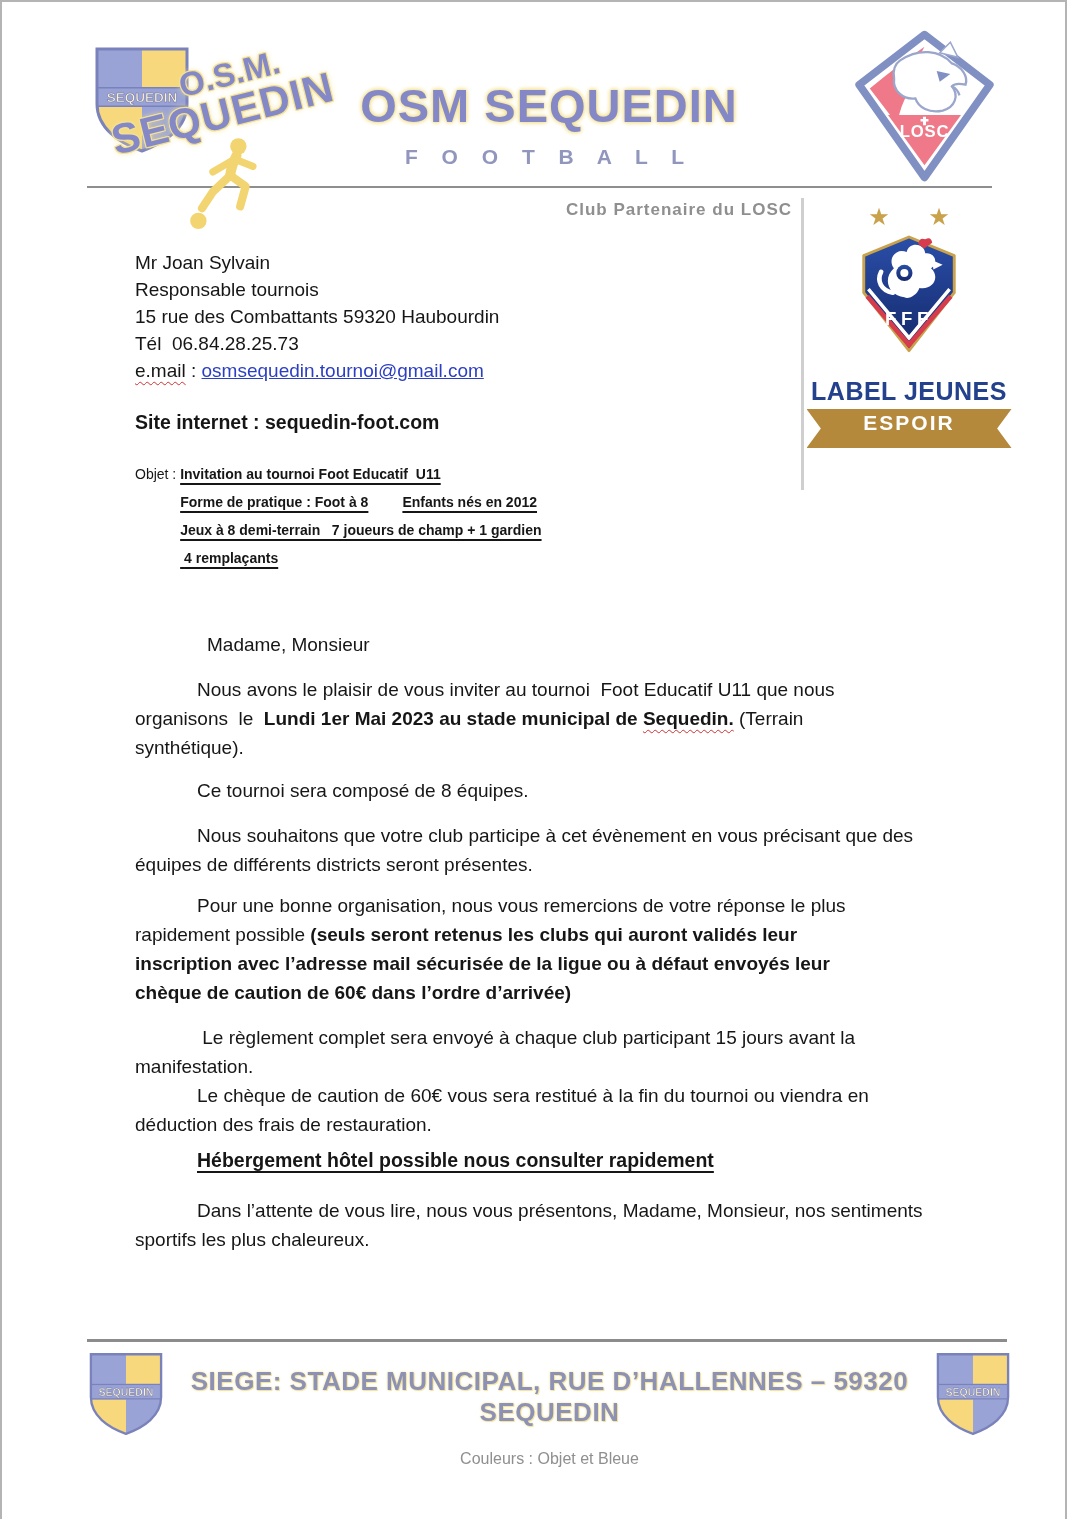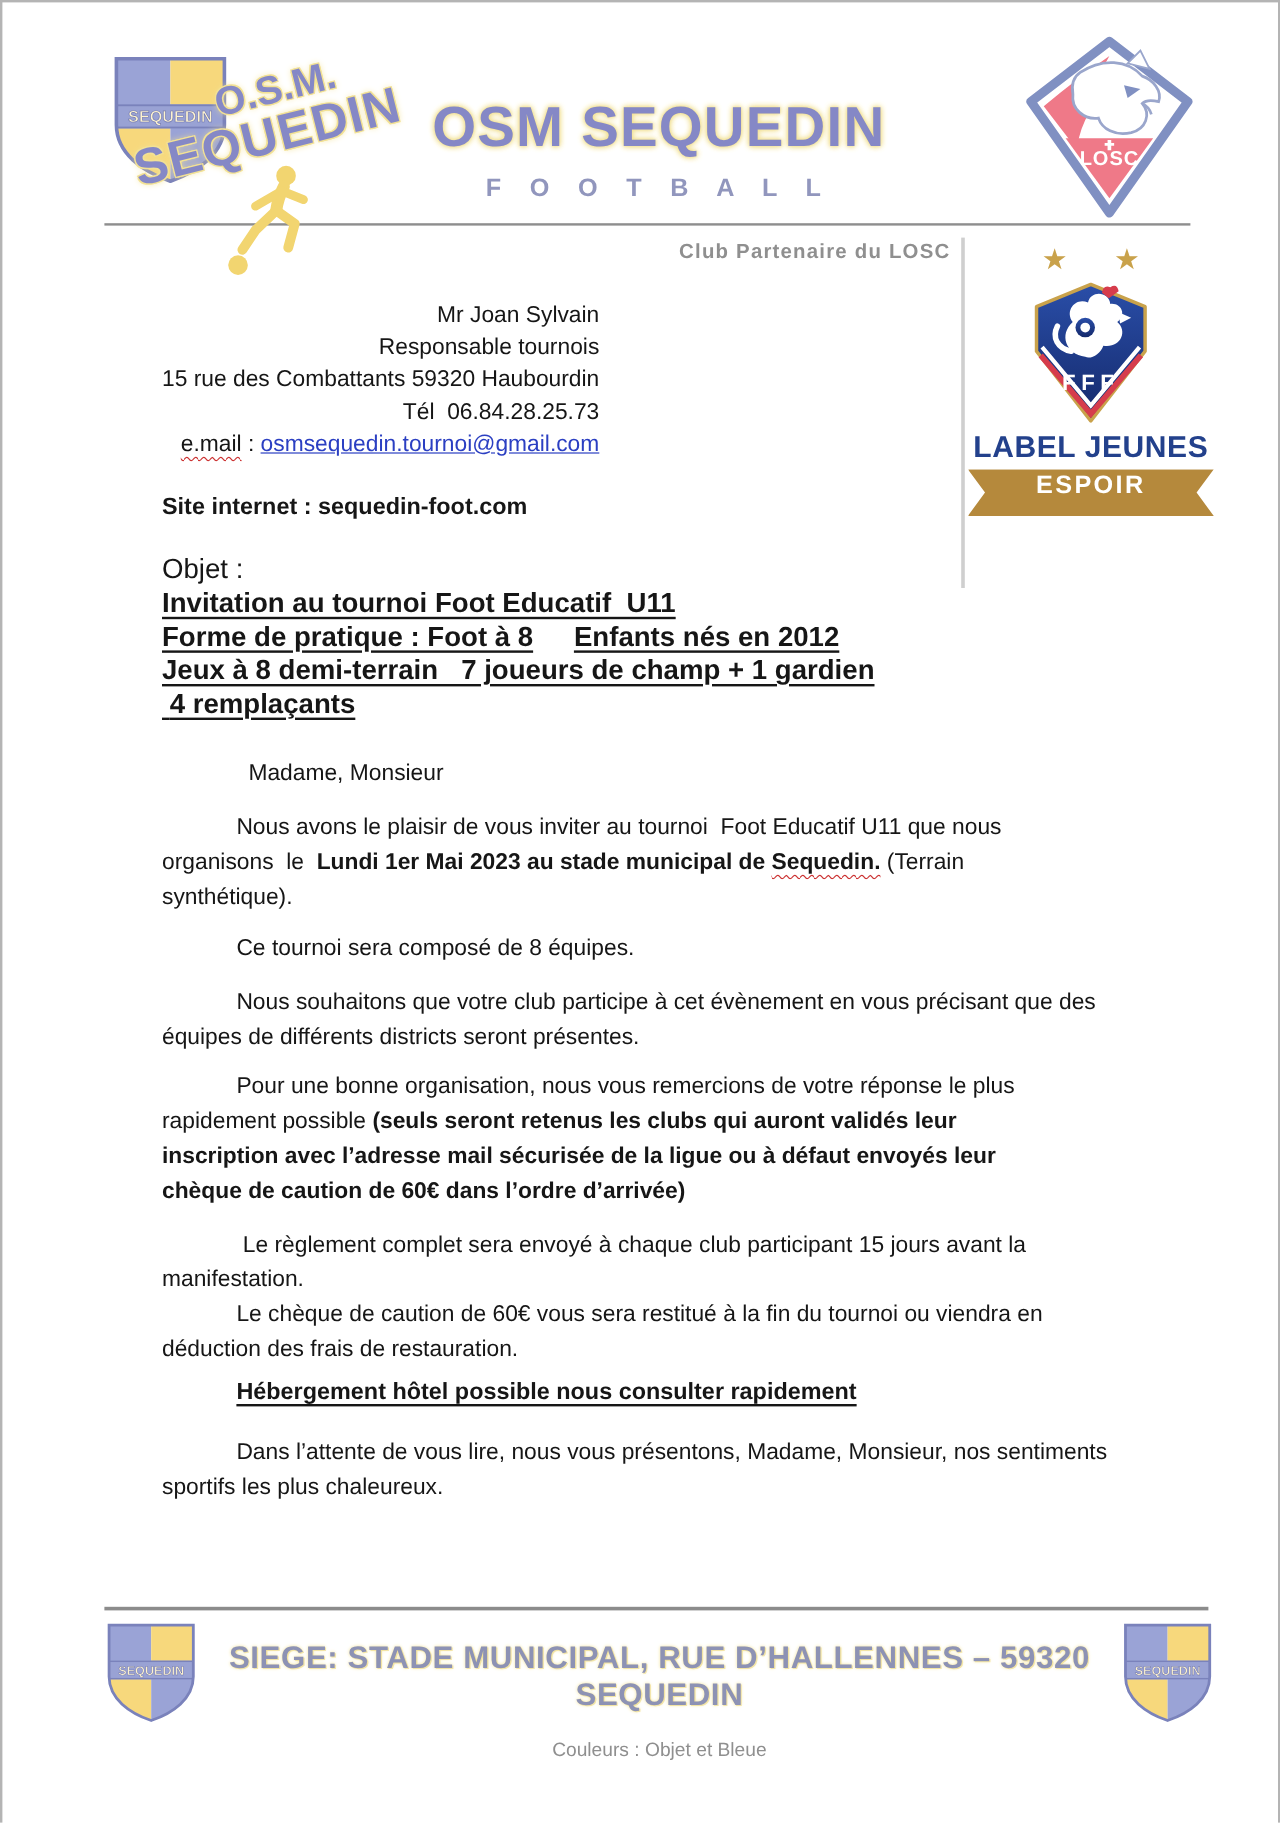--- a/index.html
+++ b/index.html
@@ -36,36 +36,36 @@
   .partner{position:absolute;left:280px;top:198px;width:510px;text-align:right;
        font-weight:bold;font-size:17px;color:var(--partner_gray);letter-spacing:1px;z-index:2;}
 
   .losc-logo{position:absolute;left:845px;top:28px;width:155px;height:152px;z-index:2;}
 
   
   .fff-label{position:absolute;left:799px;top:196px;width:213px;height:292px;box-sizing:border-box;
        border-left:3px solid #cfcfcf;text-align:center;padding-top:6px;}
   .fff-stars{color:var(--star_gold);font-size:24px;letter-spacing:16px;padding-left:16px;line-height:26px;}
   .fff-crest{width:116px;height:126px;margin:2px auto 0;display:block;}
-  .fff-line1{font-size:25px;font-weight:bold;color:var(--fff_navy);margin-top:1px;letter-spacing:0.5px;}
+  .fff-line1{font-size:25px;font-weight:bold;color:var(--fff_navy);margin-top:19px;letter-spacing:0.5px;}
   .espoir-ribbon{width:205px;height:39px;line-height:27px;margin:3px auto 0;background:var(--ribbon_gold);
        color:#fff;font-weight:bold;font-size:21px;letter-spacing:2px;
        clip-path:polygon(0% 0%,100% 0%,93% 50%,100% 100%,0% 100%,7% 50%);}
   .fff-years{font-size:30px;font-weight:bold;color:var(--fff_navy);margin-top:4px;letter-spacing:1px;}
 
   
   .contact{position:absolute;left:133px;top:247px;font-size:19px;line-height:27px;}
-  .contact div{white-space:pre;text-align:right;}
+  .contact div{white-space:pre;}
   .wavy{text-decoration:underline;text-decoration-style:wavy;text-decoration-color:var(--wavy_red);
         text-decoration-thickness:1px;text-underline-offset:4px;}
   .email{color:var(--link_blue);text-decoration:underline;cursor:pointer;}
 
   .website{position:absolute;left:133px;top:409px;font-size:19.5px;font-weight:bold;}
 
-  .objet{position:absolute;left:133px;top:458px;font-size:23px;display:flex;line-height:28px;flex-direction:column;}
+  .objet{position:absolute;left:133px;top:458px;font-size:14px;display:flex;line-height:28px;}
   .objet-label{white-space:pre;}
   .objet-lines{font-weight:bold;}
   .u2{text-decoration:underline;text-decoration-thickness:2px;text-underline-offset:4px;}
   .objet-lines .row{white-space:pre-wrap;}
   .gap{display:inline-block;width:34px;}
 
   .letter{position:absolute;left:133px;top:628px;width:845px;font-size:19px;line-height:29px;}
   .letter p{margin:0;white-space:pre-wrap;text-indent:62px;}
   .salutation{margin-left:72px;margin-bottom:16px;}
   .p1{margin-bottom:14px !important;}

